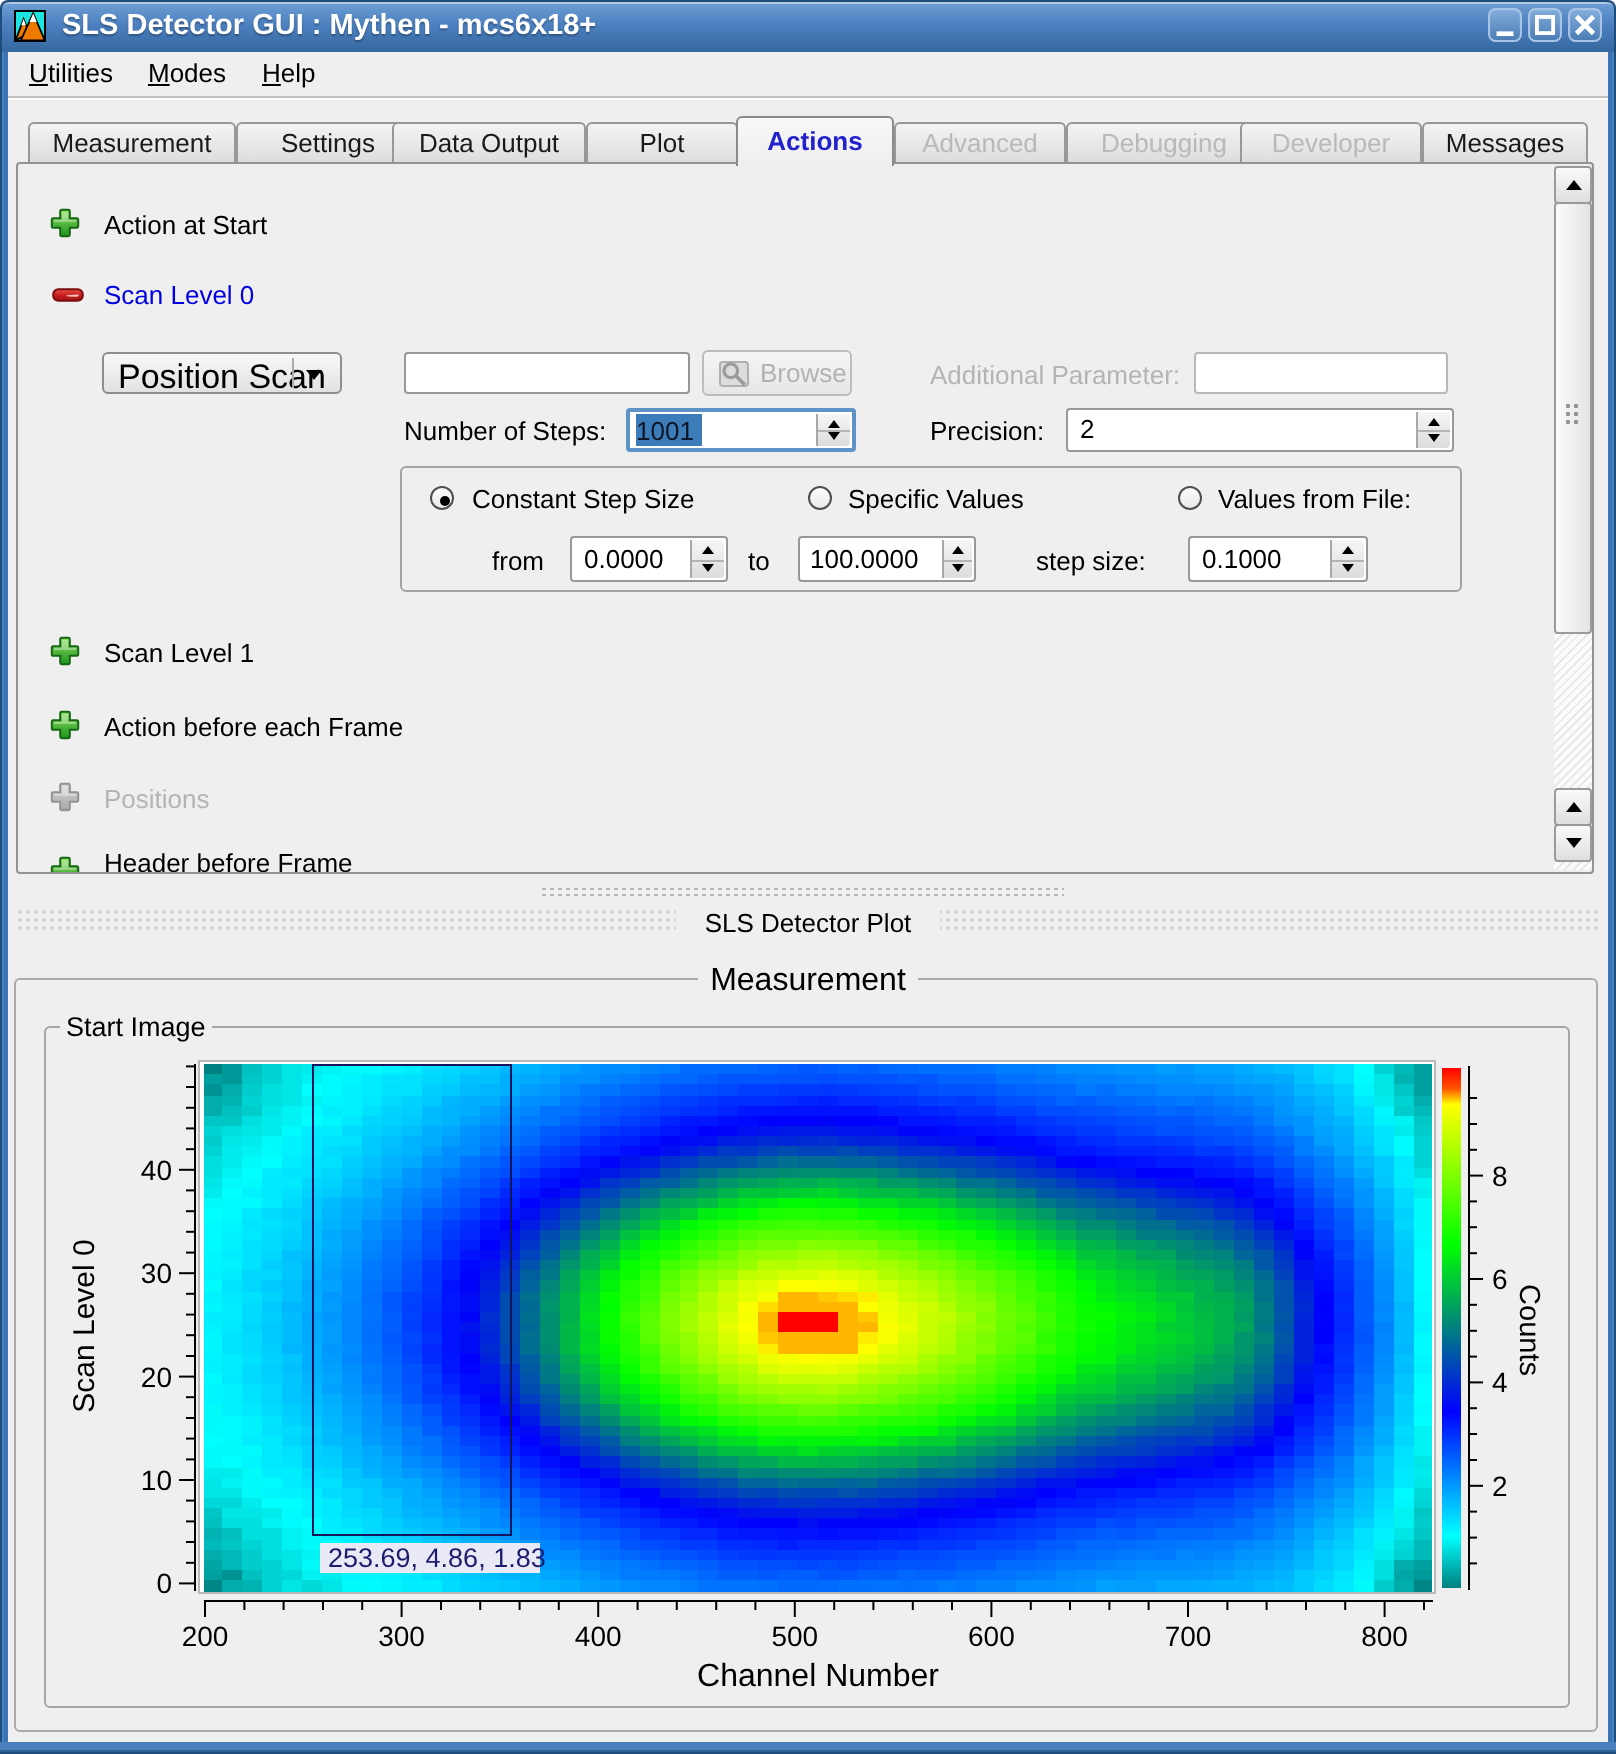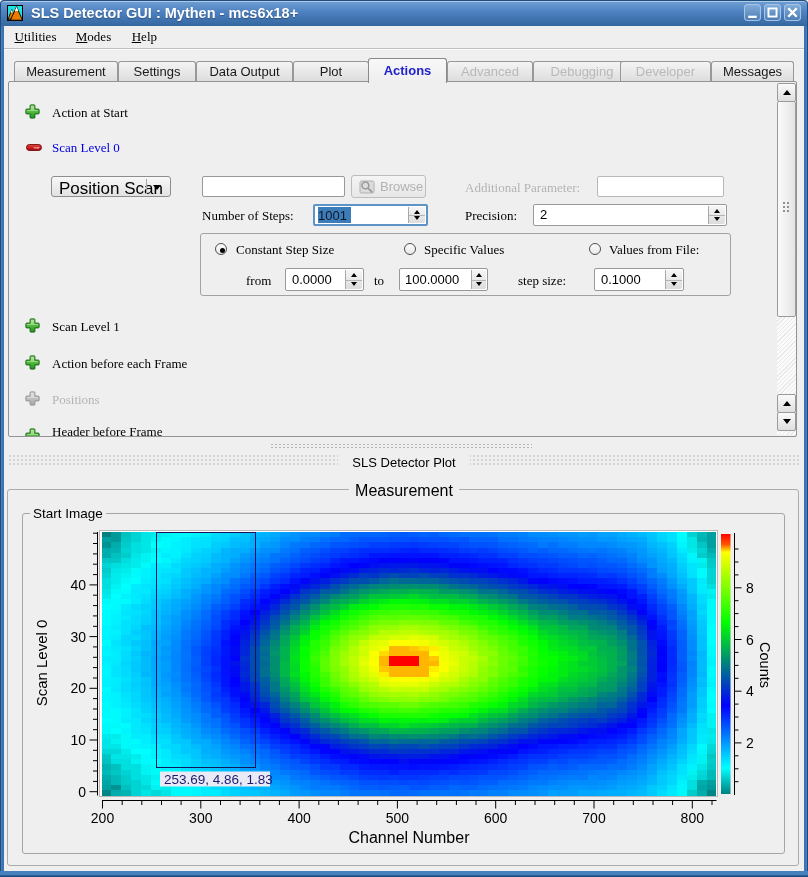--- a/index.html
+++ b/index.html
@@ -1,16 +1,16 @@
 <!DOCTYPE html>
 <html><head><meta charset="utf-8"><style>
 * { margin:0; padding:0; box-sizing:border-box; }
 body { width:808px; height:877px; font-family:"Liberation Sans", sans-serif; background:#fff; position:relative; overflow:hidden; }
 .abs { position:absolute; }
-.lbl { position:absolute; font-size:13px; color:#000; white-space:nowrap;font-family:Liberation Serif, serif; }
+.lbl { position:absolute; font-size:13px; color:#000; white-space:nowrap; }
 .dis { color:#b4b4b4; }
 .tab { position:absolute; top:61px; height:20px; background:linear-gradient(#f4f4f4,#dddddd); border:1px solid #989898; border-bottom:none; border-radius:3px 3px 0 0; font-size:13px; text-align:center; line-height:20px; color:#1a1a1a; }
 .field { position:absolute; background:#fff; border:1px solid #989898; border-radius:2px; }
 .sbtn { position:absolute; width:19px; background:linear-gradient(#fafafa,#dfdfdf); border:1px solid #9a9a9a; border-radius:2px; }
 .arrup { position:absolute; left:50%; top:50%; margin:-2.5px 0 0 -4px; width:0; height:0; border-left:4px solid transparent; border-right:4px solid transparent; border-bottom:5px solid #000; }
 .arrdn { position:absolute; left:50%; top:50%; margin:-2.5px 0 0 -4px; width:0; height:0; border-left:4px solid transparent; border-right:4px solid transparent; border-top:5px solid #000; }
 </style></head><body>
 
 <div class="abs" style="left:0;top:0;width:808px;height:877px;background:#efefef;border-radius:5px 5px 0 0"></div>
 <div class="abs" style="left:0;top:20px;width:4px;height:852px;background:linear-gradient(90deg,#1e4c7c 0 1px,#4780bd 1px 2px,#3a74b3 2px)"></div>
@@ -59,21 +59,21 @@
 
 <div class="lbl" style="left:14px;top:29px;width:43px;text-align:center"><u>U</u>tilities</div>
 <div class="lbl" style="left:72px;top:29px;width:43px;text-align:center"><u>M</u>odes</div>
 <div class="lbl" style="left:131px;top:29px;width:26px;text-align:right"><u>H</u>elp</div>
 <div class="abs" style="left:4px;top:48px;width:800px;height:1px;background:#c0c0c0"></div>
 <div class="abs" style="left:4px;top:49px;width:800px;height:1px;background:#fbfbfb"></div>
 
 <div class="abs" style="left:8px;top:81px;width:789px;height:356px;border:1px solid #939393;border-radius:2px;background:#efefef"></div>
 
 <div class="tab" style="left:14px;width:104px">Measurement</div>
-<div class="tab" style="left:118px;width:78px">Settings</div>
+<div class="tab" style="left:118px;width:92px">Settings</div>
 <div class="tab" style="left:196px;width:97px">Data Output</div>
 <div class="tab" style="left:293px;width:76px">Plot</div>
 <div class="tab" style="left:447px;width:86px;color:#b9b9b9">Advanced</div>
 <div class="tab" style="left:533px;width:98px;color:#b9b9b9">Debugging</div>
 <div class="tab" style="left:620px;width:91px;color:#b9b9b9">Developer</div>
 <div class="tab" style="left:711px;width:83px">Messages</div>
 <div class="tab" style="left:368px;top:58px;width:79px;height:25px;background:linear-gradient(#f8f8f8,#eeeeee);border:1px solid #8a8a8a;border-bottom:none;line-height:23px;color:#2121cd;font-weight:bold">Actions</div>
 
 <div class="abs" style="left:777px;top:83px;width:19px;height:352px;background:repeating-linear-gradient(135deg,#e9e9e9 0 1px,#fbfbfb 1px 3px)"></div>
 <div class="sbtn" style="left:777px;top:83px;height:19px">

